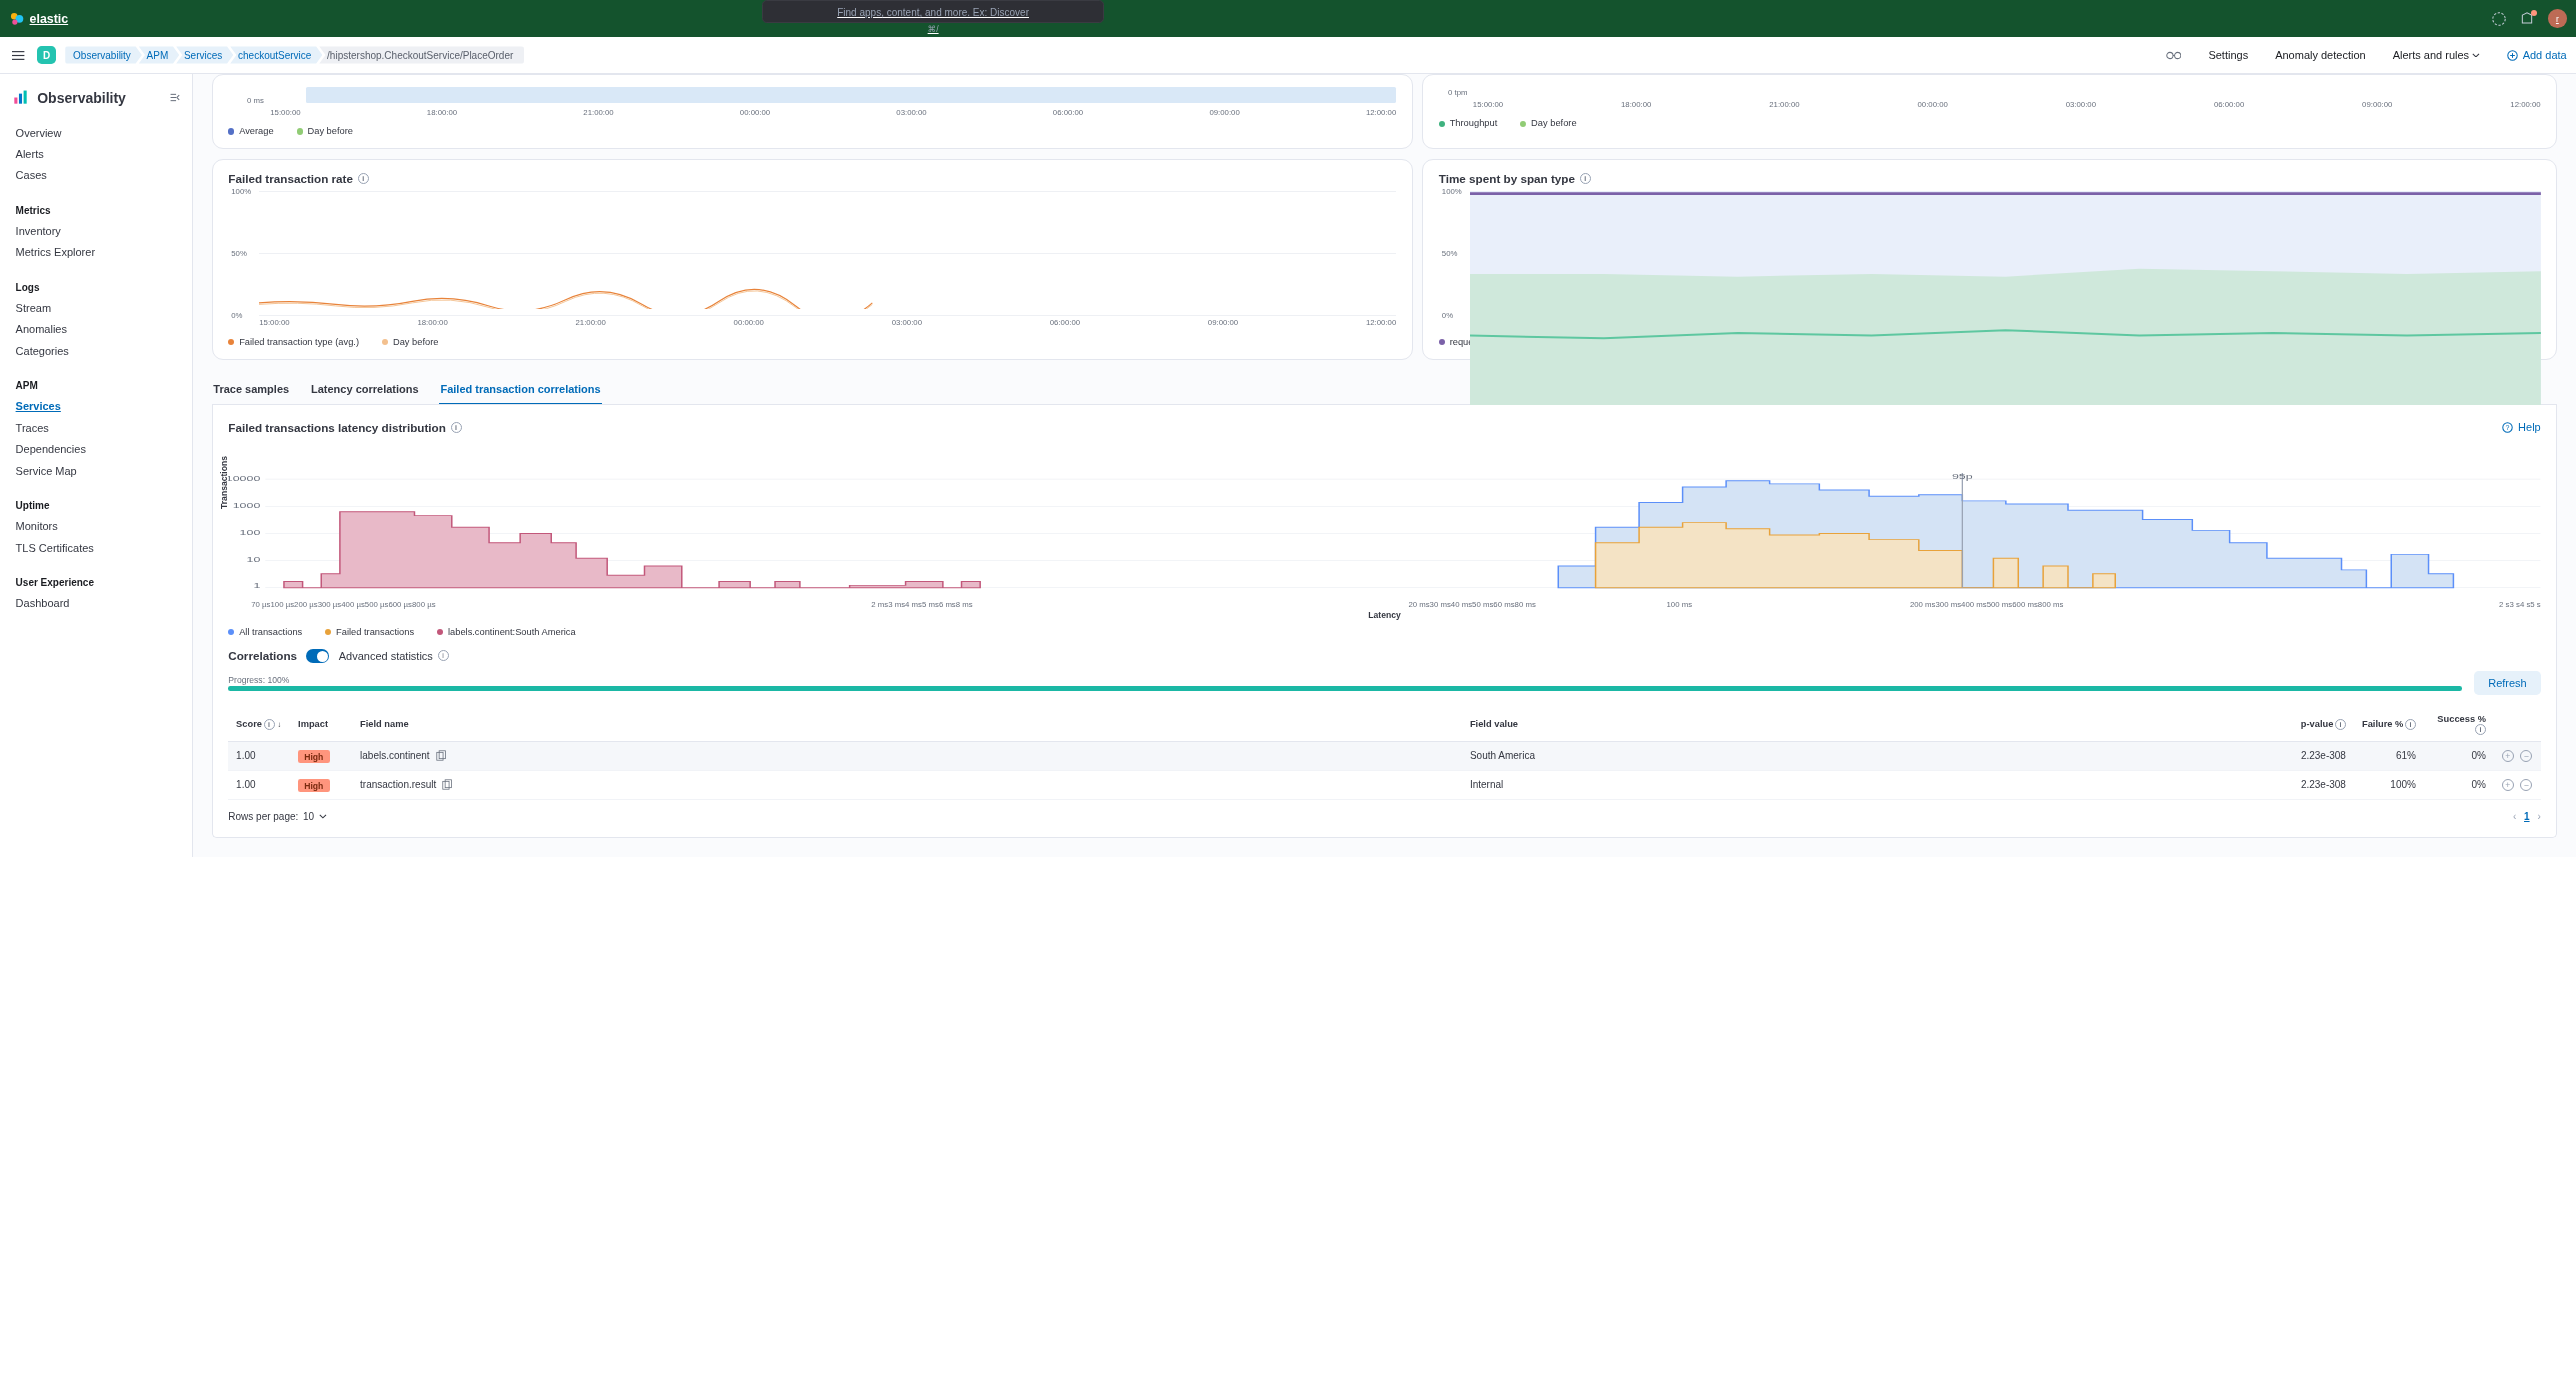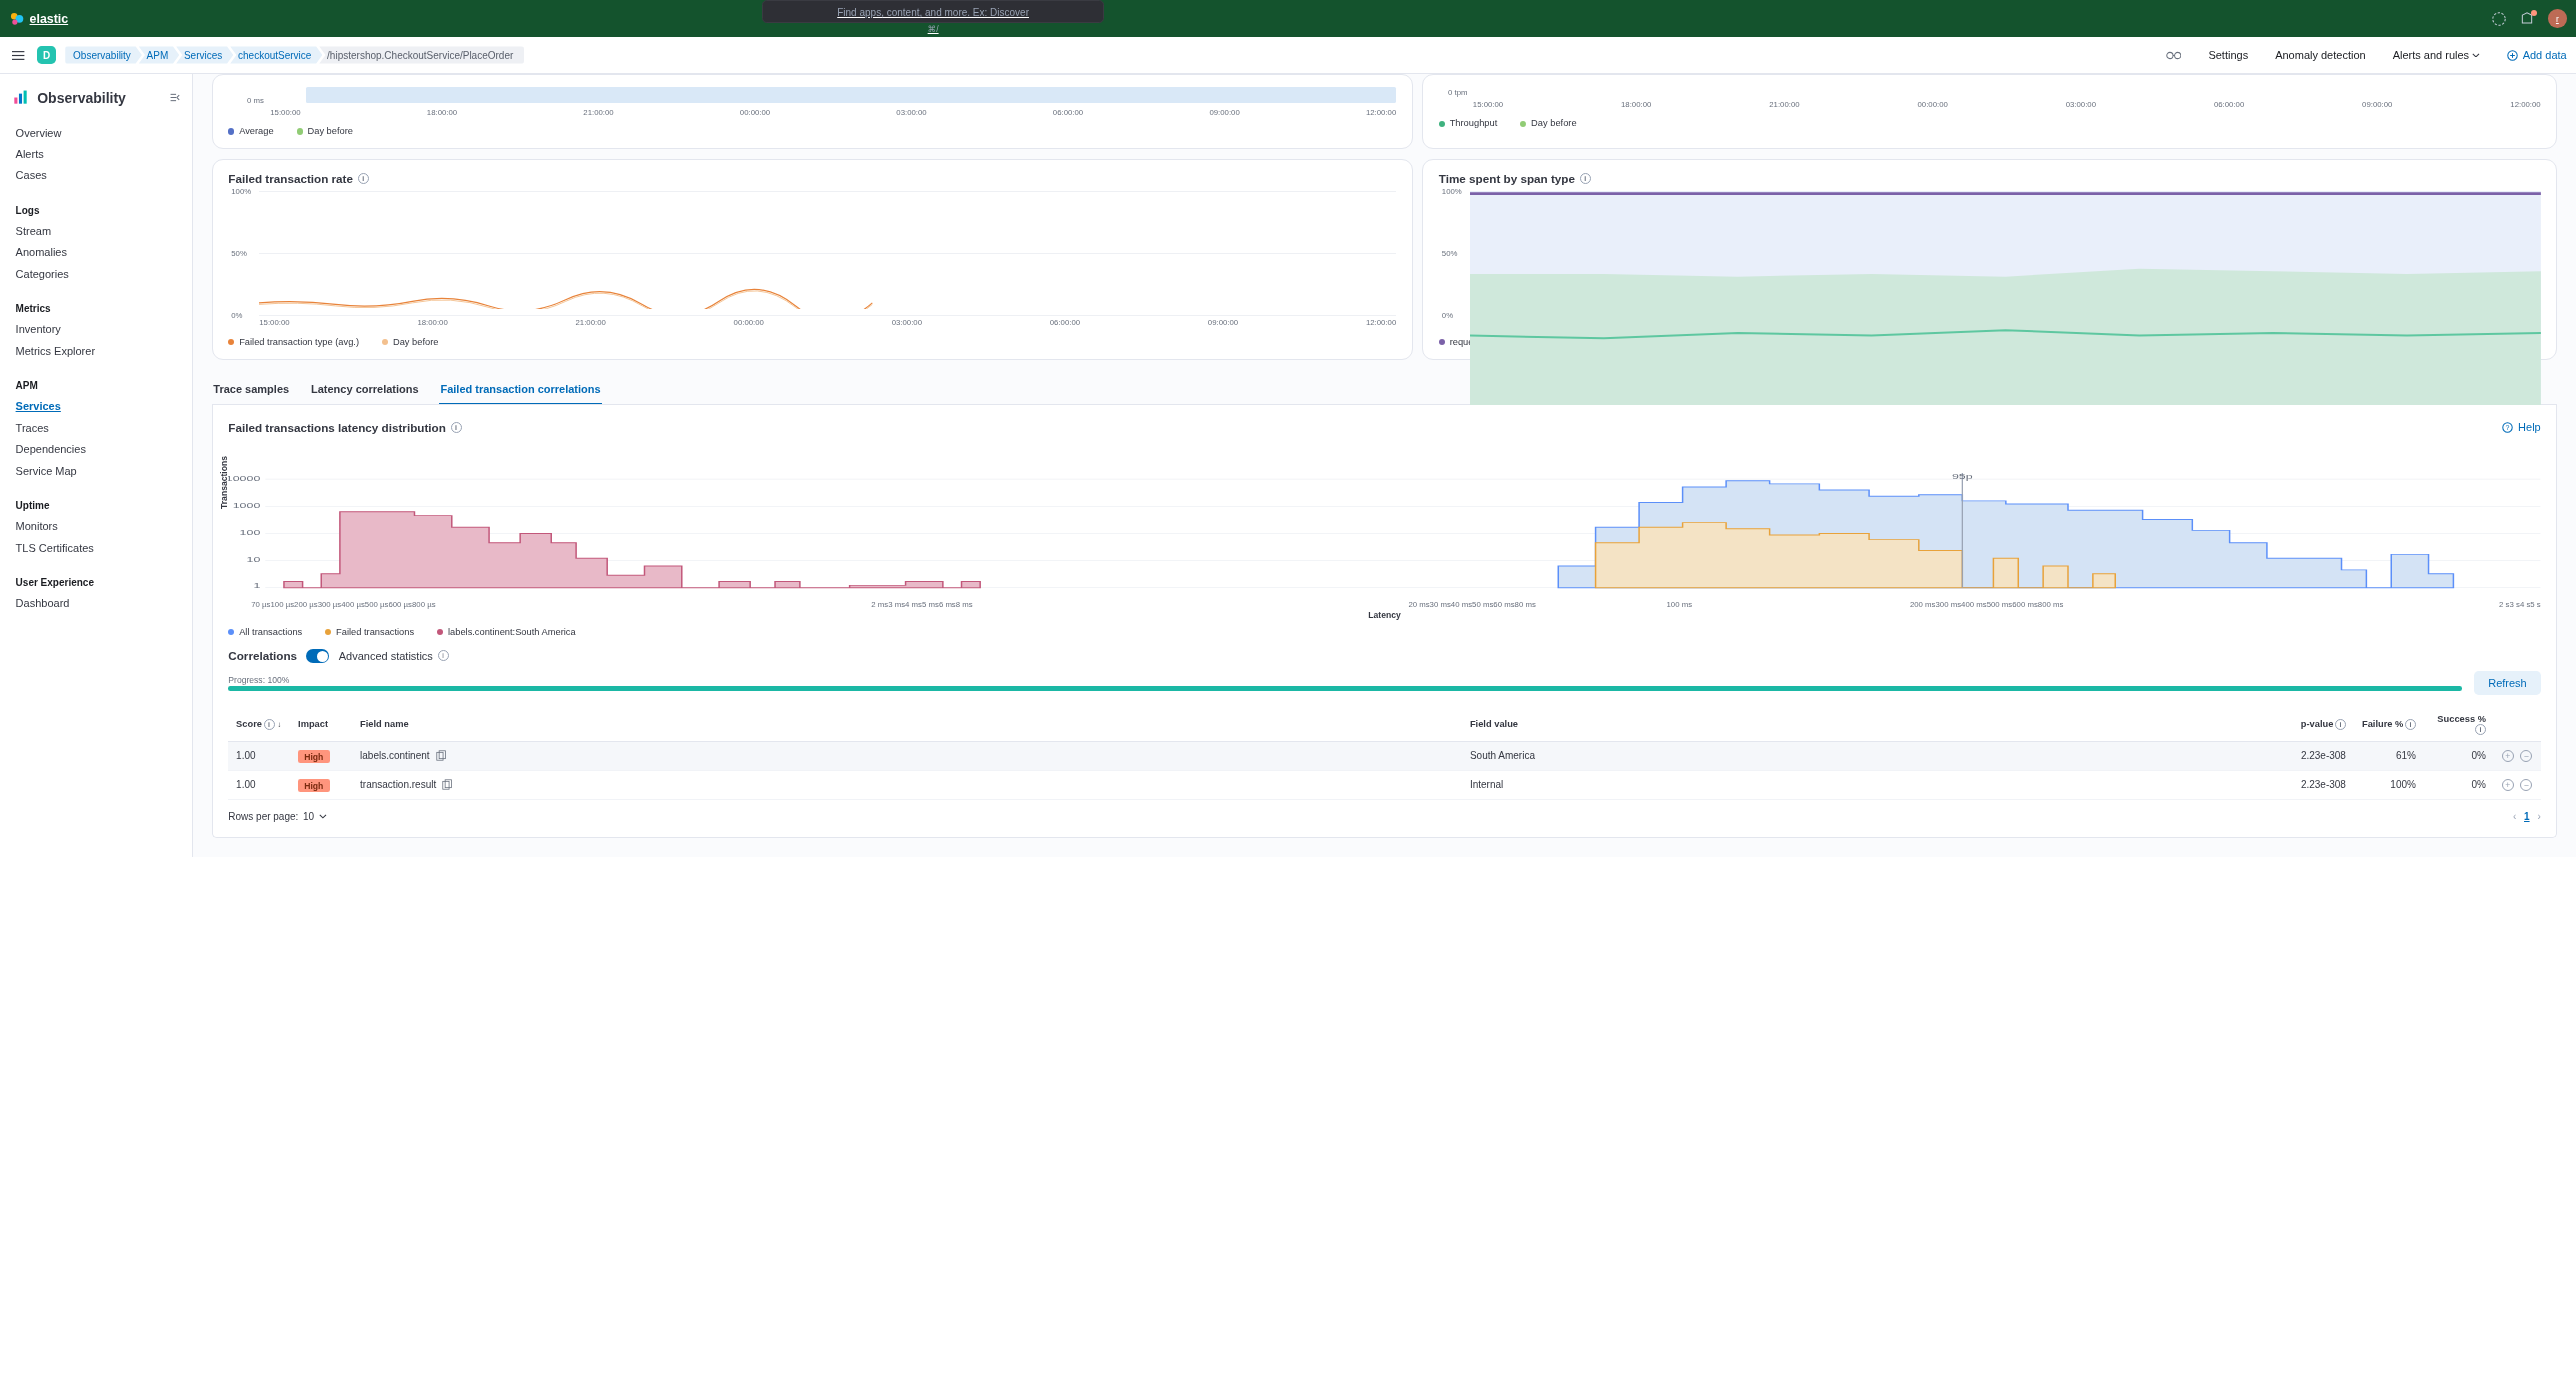--- a/index.html
+++ b/index.html
@@ -214,29 +214,29 @@
             <path d="M13 4 L10 7 L13 10" fill="none" stroke="#69707d" stroke-width="1.3"></path>
           </svg>
         </span>
     </div>
     <div class="nav-group">
       <span class="nav-item">Overview</span>
       <span class="nav-item">Alerts</span>
       <span class="nav-item">Cases</span>
     </div>
     <div class="nav-group">
+      <div class="nav-heading">Metrics</div>
+      <span class="nav-item">Inventory</span>
+      <span class="nav-item">Metrics Explorer</span>
+    </div>
+    <div class="nav-group">
       <div class="nav-heading">Logs</div>
       <span class="nav-item">Stream</span>
       <span class="nav-item">Anomalies</span>
       <span class="nav-item">Categories</span>
-    </div>
-    <div class="nav-group">
-      <div class="nav-heading">Metrics</div>
-      <span class="nav-item">Inventory</span>
-      <span class="nav-item">Metrics Explorer</span>
     </div>
     <div class="nav-group">
       <div class="nav-heading">APM</div>
       <span class="nav-item active">Services</span>
       <span class="nav-item">Traces</span>
       <span class="nav-item">Dependencies</span>
       <span class="nav-item">Service Map</span>
     </div>
     <div class="nav-group">
       <div class="nav-heading">Uptime</div>

